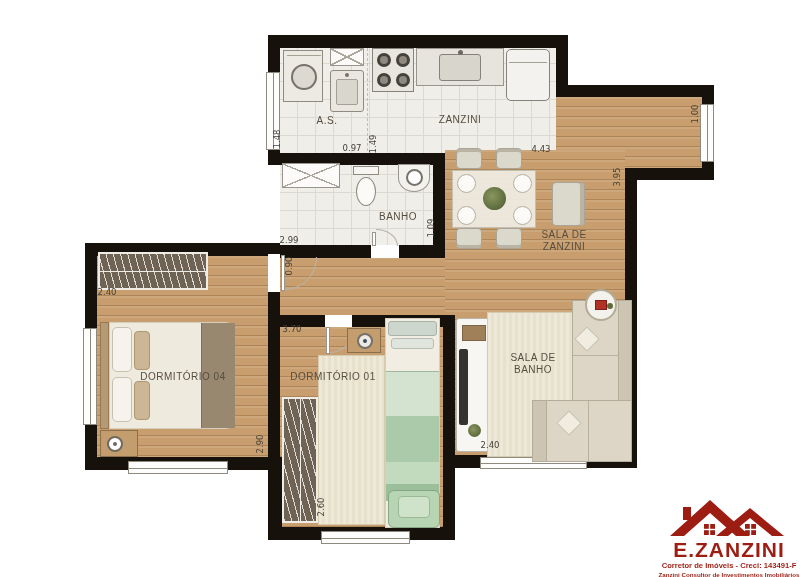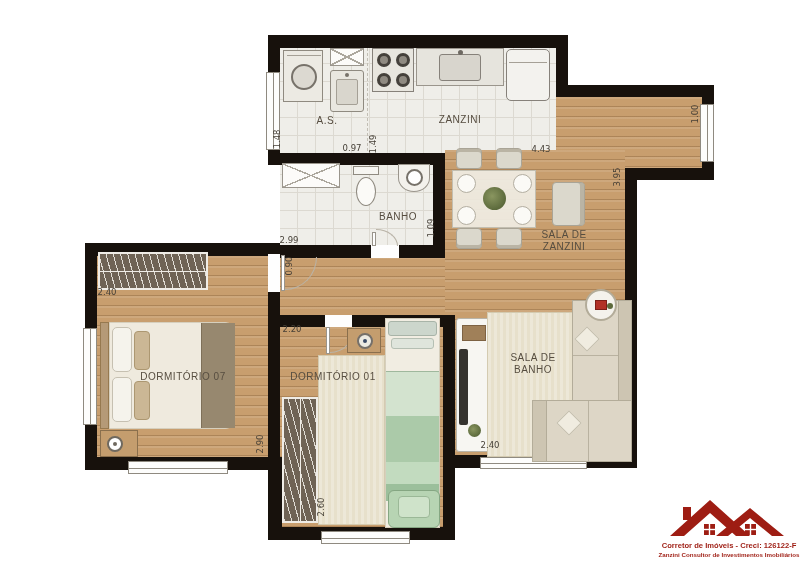--- a/index.html
+++ b/index.html
@@ -209,49 +209,50 @@
   <div class="room-label" style="left:420px;top:114px;width:80px;">ZANZINI</div>
   <div class="room-label" style="left:368px;top:211px;width:60px;">BANHO</div>
   <div class="room-label" style="left:524px;top:229px;width:80px;line-height:12px;">
     <div>SALA DE</div>
     <div>ZANZINI</div>
   </div>
   <div class="room-label" style="left:493px;top:352px;width:80px;line-height:12px;">
     <div>SALA DE</div>
     <div>BANHO</div>
   </div>
-  <div class="room-label" style="left:123px;top:371px;width:120px;">DORMITÓRIO 07</div>
+  <div class="room-label" style="left:123px;top:371px;width:120px;">DORMITÓRIO 04</div>
   <div class="room-label" style="left:273px;top:371px;width:120px;">DORMITÓRIO 01</div>
 
   <div class="dim v" style="left:264px;top:134px;">1.48</div>
   <div class="dim" style="left:338px;top:143px;width:28px;">0.97</div>
   <div class="dim v" style="left:360px;top:139px;">1.49</div>
   <div class="dim" style="left:527px;top:144px;width:28px;">4.43</div>
   <div class="dim v" style="left:682px;top:109px;">1.00</div>
   <div class="dim v" style="left:604px;top:172px;">3.95</div>
   <div class="dim" style="left:275px;top:235px;width:28px;">2.99</div>
   <div class="dim v" style="left:418px;top:223px;">1.09</div>
   <div class="dim v" style="left:276px;top:261px;">0.90</div>
   <div class="dim" style="left:93px;top:287px;width:28px;">2.40</div>
   <div class="dim v" style="left:247px;top:439px;">2.90</div>
-  <div class="dim" style="left:278px;top:324px;width:28px;">2.20</div>
+  <div class="dim" style="left:278px;top:324px;width:28px;">3.70</div>
   <div class="dim v" style="left:308px;top:502px;">2.60</div>
   <div class="dim" style="left:476px;top:440px;width:28px;">2.40</div>
 
   <div id="logo">
     <svg width="118" height="40" viewBox="0 0 118 40">
       <polygon points="0,40 40,4 80,40 66,40 40,17 14,40" fill="#9e1d13"></polygon>
       <rect x="13" y="11" width="8" height="13" fill="#9e1d13"></rect>
       <polygon points="46,40 80,12 114,40 102,40 80,22 58,40" fill="#9e1d13"></polygon>
       <g>
         <rect x="34" y="28" width="11" height="11" fill="#9e1d13"></rect>
         <line x1="39.5" y1="28" x2="39.5" y2="39" stroke="#ffffff" stroke-width="1.4"></line>
         <line x1="34" y1="33.5" x2="45" y2="33.5" stroke="#ffffff" stroke-width="1.4"></line>
         <rect x="75" y="28" width="11" height="11" fill="#9e1d13"></rect>
         <line x1="80.5" y1="28" x2="80.5" y2="39" stroke="#ffffff" stroke-width="1.4"></line>
         <line x1="75" y1="33.5" x2="86" y2="33.5" stroke="#ffffff" stroke-width="1.4"></line>
       </g>
     </svg>
-    <div class="tagline">Corretor de Imóveis - Creci: 126122-F</div>
+    <div class="brand">E.ZANZINI</div>
+    <div class="tagline">Corretor de Imóveis - Creci: 143491-F</div>
     <div class="subtitle">Zanzini Consultor de Investimentos Imobiliários</div>
   </div>
 
 </div>
 
 </body></html>

